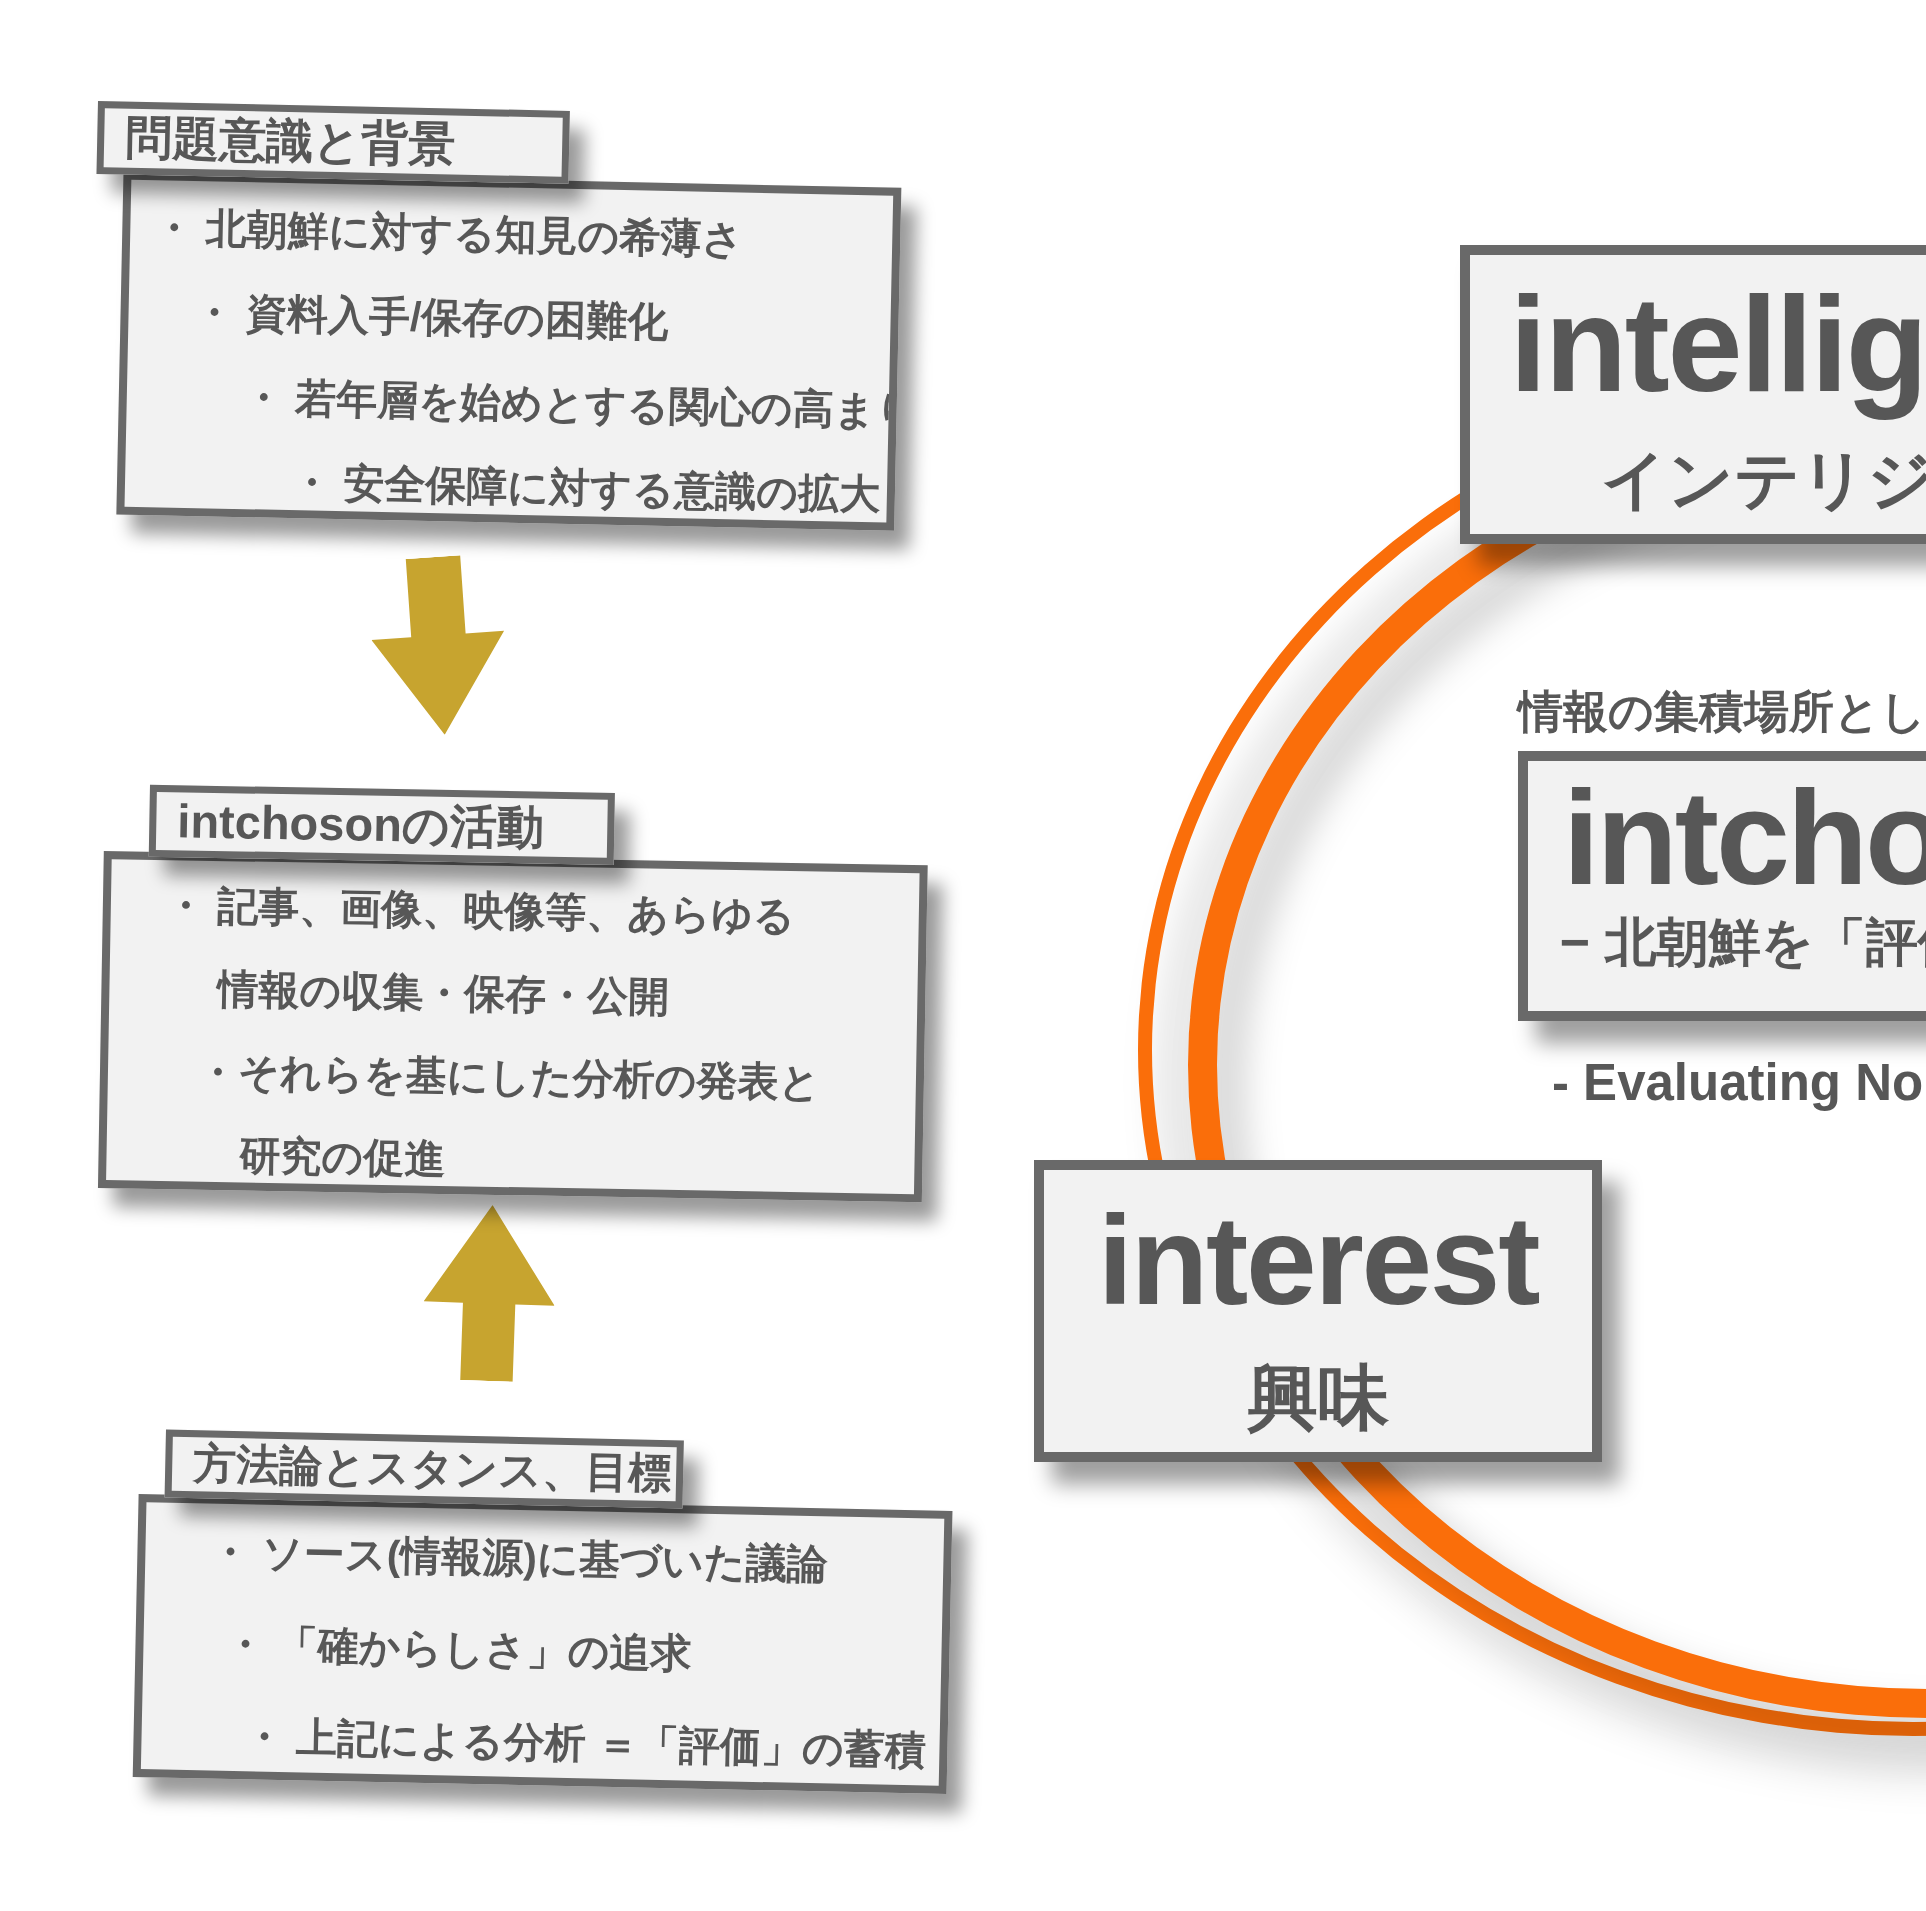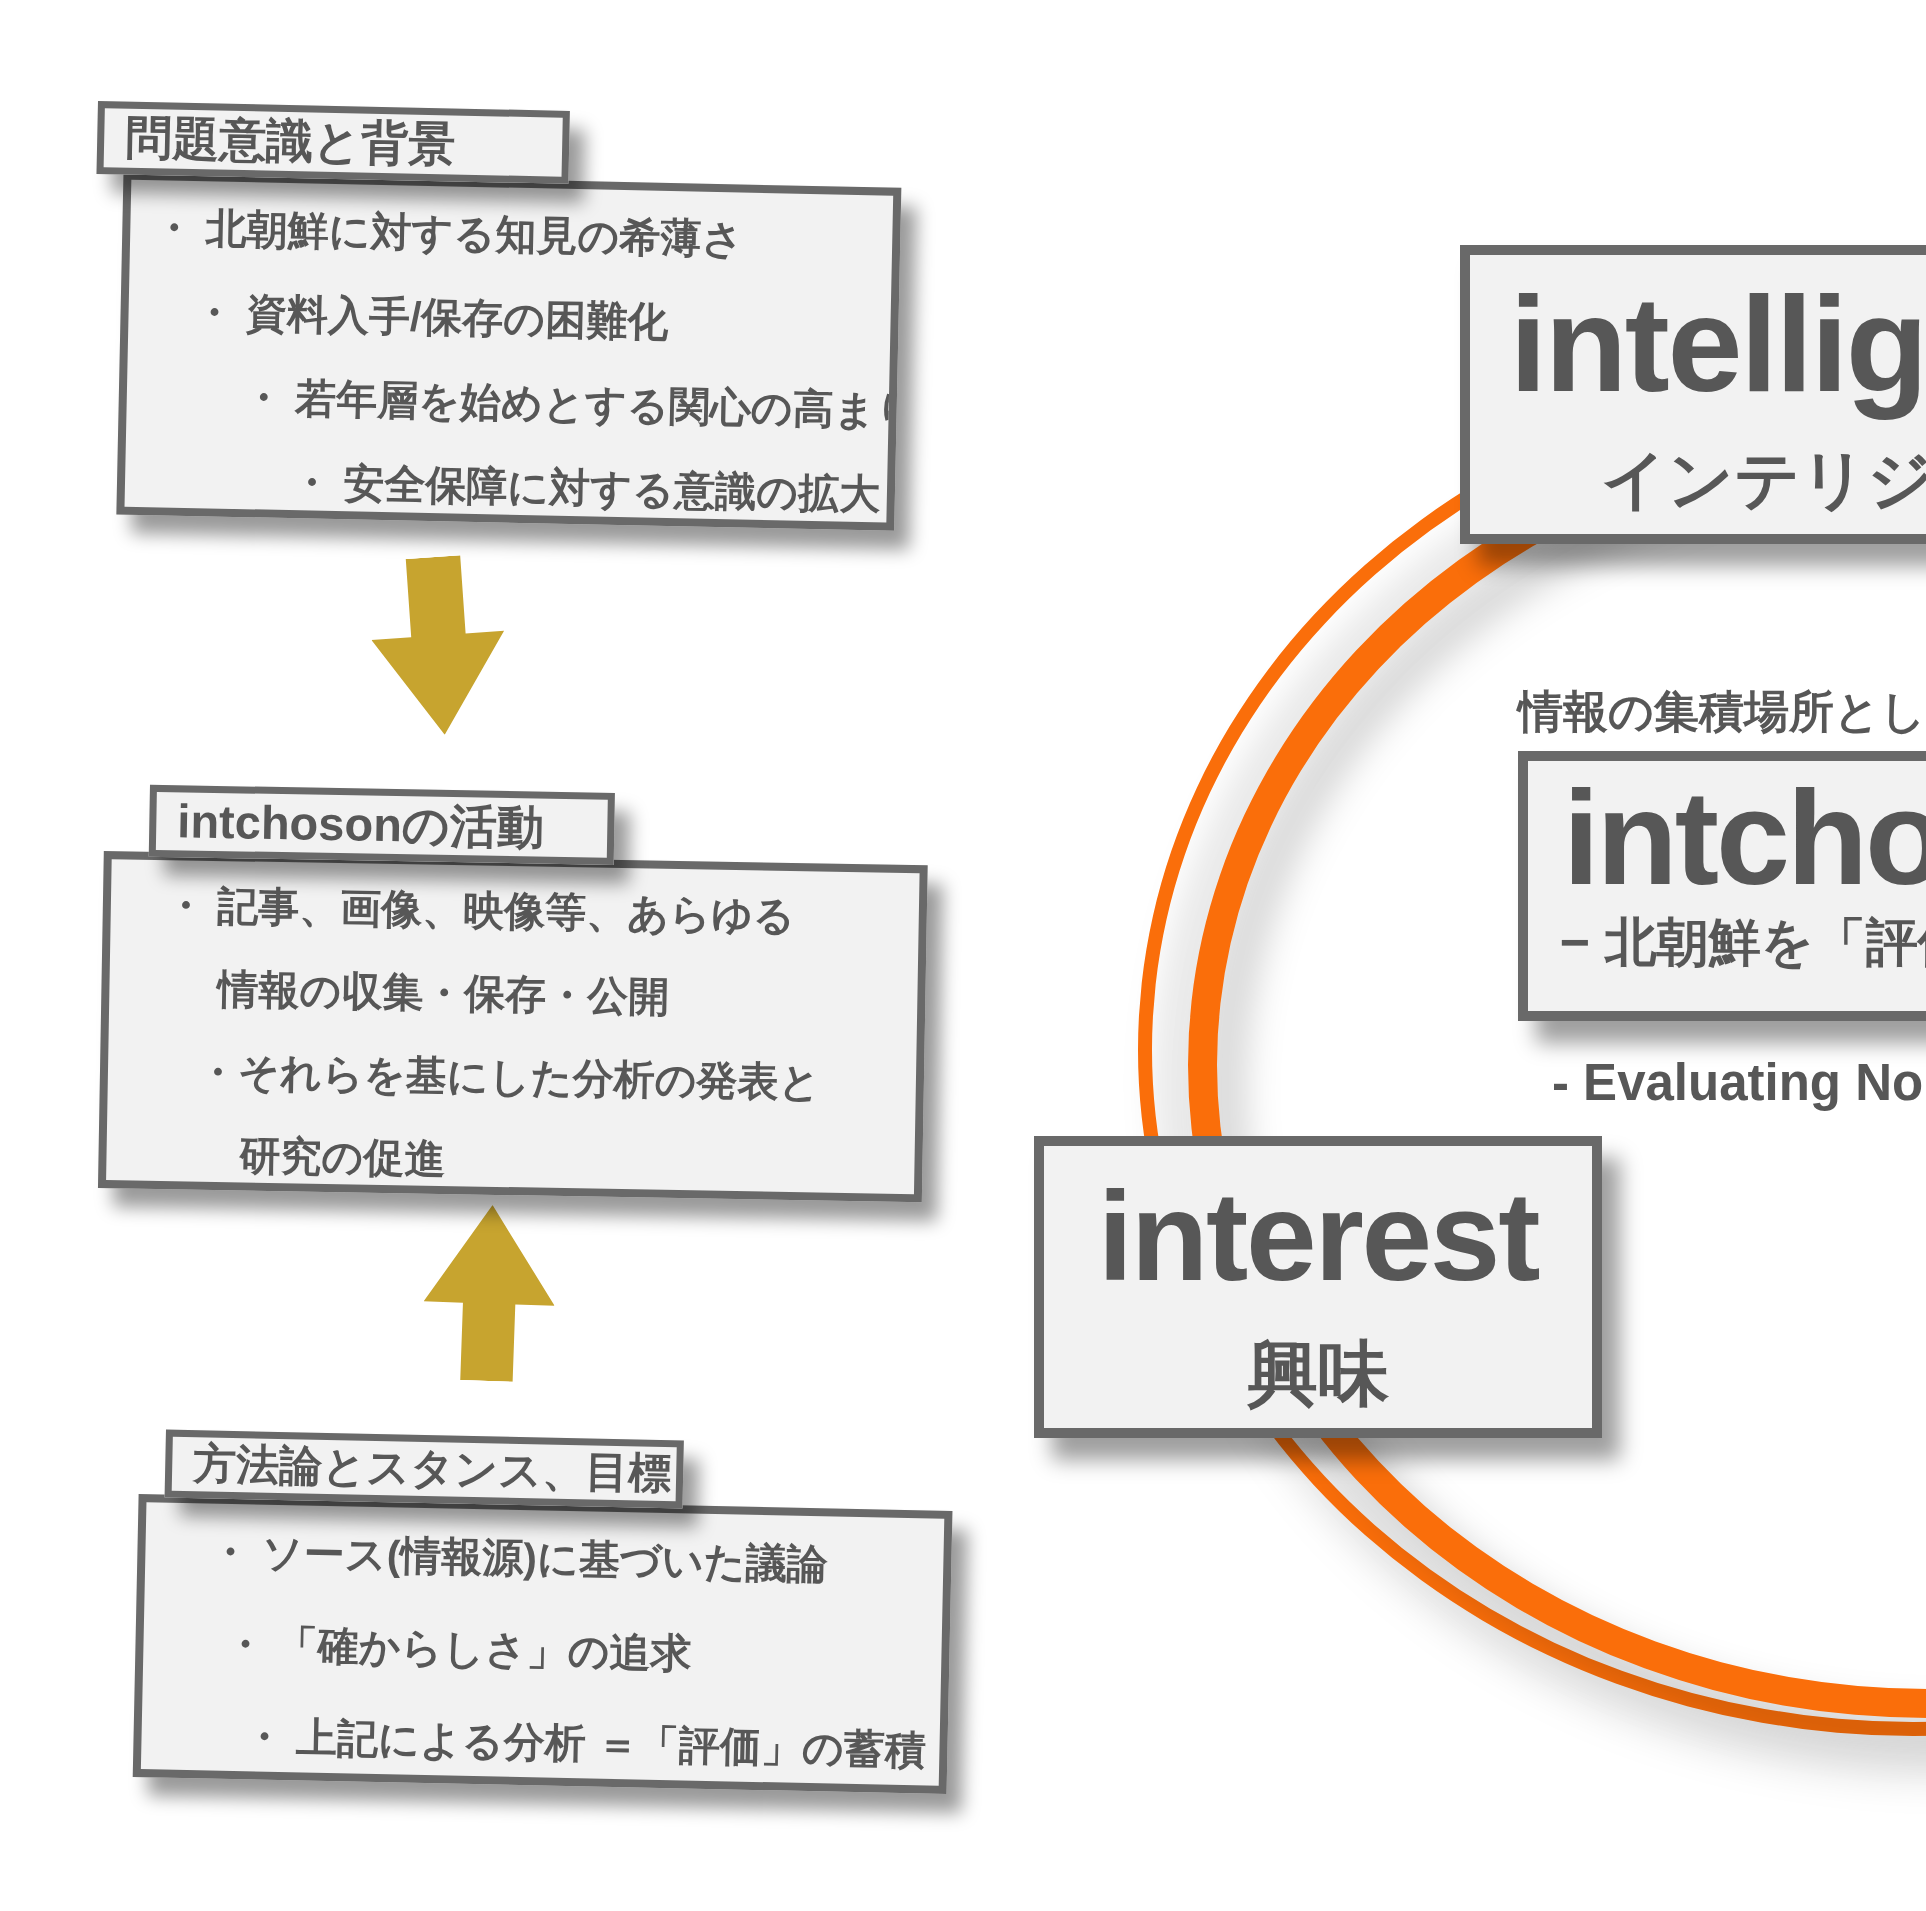--- a/index.html
+++ b/index.html
@@ -79,21 +79,21 @@
     position:absolute;z-index:6;box-sizing:border-box;
     background:#F2F2F2;border:10px solid #696969;
     display:flex;flex-direction:column;align-items:center;
     color:#575757;font-weight:bold;
     box-shadow:17.7px 21.6px 20px rgba(0,0,0,0.38);
   }
   .label-box .en{line-height:1;}
   .intel{left:1460px;top:245px;width:814px;height:299px;}
   .intel .en{font-size:135px;margin-top:22.3px;letter-spacing:-2.3px;}
   .intel .ja{font-size:65px;margin-top:24px;}
-  .interest-box{left:1034px;top:1136px;width:568px;height:302px;}
+  .interest-box{left:1034px;top:1160px;width:568px;height:302px;}
   .interest-box .en{font-size:127px;margin-top:27px;letter-spacing:-2.3px;}
   .interest-box .ja{font-size:71px;margin-top:27px;}
 
   
   .center-group{position:absolute;left:1518px;top:682px;width:697px;z-index:7;}
   .lead{font-size:45px;font-weight:bold;color:#575757;white-space:nowrap;}
   .core-box{
     margin-top:8.5px;width:100%;height:270px;box-sizing:border-box;
     background:#F2F2F2;border:10px solid #696969;
     text-align:center;

